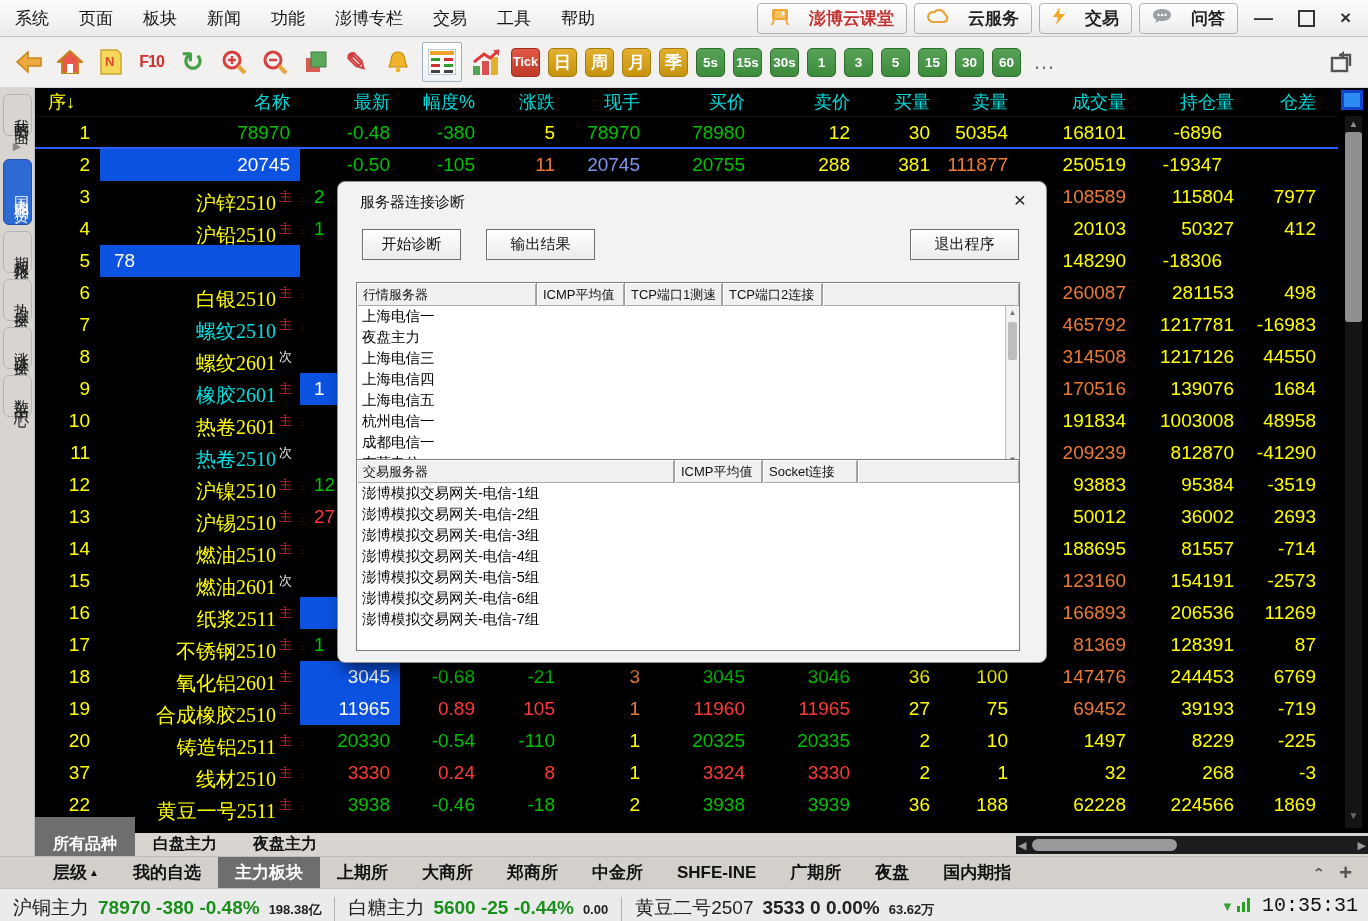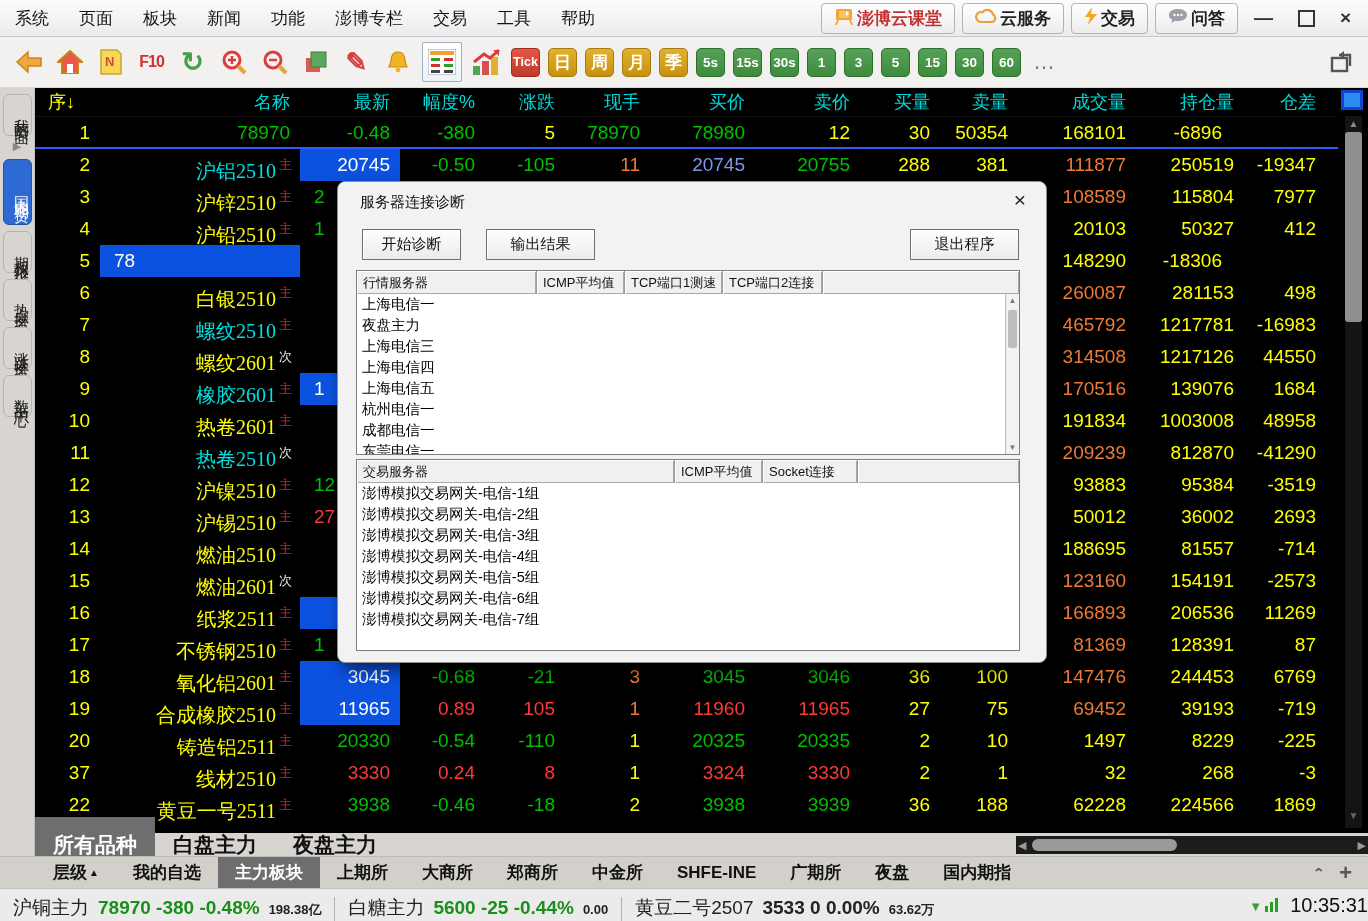--- a/index.html
+++ b/index.html
@@ -2,21 +2,21 @@
 <html><head>
 <meta charset="utf-8">
 <style>
   html,body{margin:0;padding:0}
   body{width:1368px;height:921px;position:relative;background:#000;font-family:"Liberation Sans",sans-serif;overflow:hidden}
 
   
   .menubar{position:absolute;top:0;left:0;width:1368px;height:37px;background:linear-gradient(#fcfcfc,#ebebeb);border-bottom:1px solid #c9c9c9;display:flex;align-items:center;box-sizing:border-box}
   .menu-item{font-size:17px;color:#141414;padding:0 15px;cursor:default}
   .mb-right{margin-left:auto;display:flex;align-items:center;gap:7px;padding-right:8px}
-  .app-btn{display:flex;align-items:center;gap:3px;border:1px solid #b2b2b2;border-radius:4px;background:linear-gradient(#ffffff,#ececec);height:29px;padding:0 12px;font-size:17px;color:#222;font-weight:bold}
+  .app-btn{display:flex;align-items:center;gap:19px;border:1px solid #b2b2b2;border-radius:4px;background:linear-gradient(#ffffff,#ececec);height:29px;padding:0 12px;font-size:17px;color:#222;font-weight:bold}
   .app-btn .lbl.red{color:#c23232}
   .winctl{font-size:19px;color:#333;padding:0 9px;font-weight:bold}
   .maxbox{display:inline-block;width:13px;height:13px;border:2px solid #333;margin:0 9px}
 
   
   .toolbar{position:absolute;top:37px;left:0;width:1368px;height:51px;background:#f2f1ef;border-bottom:1px solid #d8d8d8;display:flex;align-items:center;gap:8px;padding-left:12px;box-sizing:border-box}
   .tbi{width:33px;height:34px;display:flex;align-items:center;justify-content:center;font-weight:bold}
   .tbi svg{display:block}
   .f10{color:#d23030;font-size:16px;letter-spacing:-1px}
   .glyph-refresh{color:#46a046;font-size:27px}
@@ -58,21 +58,21 @@
   
   .vscroll{position:absolute;right:0;top:88px;width:30px;height:745px;background:#000}
   .vs-topbtn{position:absolute;top:2px;left:3px;width:22px;height:20px;background:#2b8bf2;border:3px solid #1144cc;box-sizing:border-box}
   .vs-track{position:absolute;top:28px;left:7px;width:17px;height:712px;background:#141414}
   .vs-up{position:absolute;top:30px;left:7px;width:17px;text-align:center;color:#8a8a8a;font-size:10px}
   .vs-thumb{position:absolute;top:44px;left:7px;width:17px;height:190px;background:#8f8f8f;border-radius:3px}
   .vs-down{position:absolute;top:722px;left:7px;width:17px;text-align:center;color:#666;font-size:10px}
 
   
   .btabs{position:absolute;left:35px;top:833px;width:1333px;height:23px;background:#d8d5d0;display:flex;align-items:center;box-sizing:border-box}
-  .btab{height:31px;display:flex;align-items:center;padding:12px 18px;font-size:21px;color:#111;font-weight:bold}
+  .btab{height:31px;display:flex;align-items:center;padding:12px 18px;font-size:16px;color:#111;font-weight:bold}
   .btab.sel{background:#6e6e6e;color:#fff}
   .hscroll{margin-left:auto;width:352px;height:18px;background:#1c1c1c;position:relative;margin-top:0}
   .hs-left{position:absolute;left:2px;top:0;color:#999;font-size:11px;line-height:18px}
   .hs-right{position:absolute;right:2px;top:0;color:#999;font-size:11px;line-height:18px}
   .hs-thumb{position:absolute;left:16px;top:3px;width:145px;height:12px;background:#9a9a9a;border-radius:6px}
 
   
   .nav{position:absolute;left:0;top:856px;width:1368px;height:32px;background:#d3d0cb;display:flex;align-items:center;padding-left:36px;box-sizing:border-box;border-top:1px solid #bcbcbc}
   .nav-item{font-size:17px;color:#111;padding:0 17px;height:32px;display:flex;align-items:center;font-weight:bold;white-space:nowrap}
   .nav-item.sel{background:#6e6e6e;color:#fff}
@@ -86,32 +86,32 @@
   .seg{display:flex;gap:9px;padding:0 13px;align-items:baseline;white-space:nowrap}
   .seg .nm{color:#222;font-size:19px}
   .seg .vals{font-size:19px;font-weight:bold}
   .vals.green{color:#1b8f1b}
   .vals.dark{color:#222}
   .seg .extra{color:#222;font-size:13px;font-weight:bold}
   .seg-div{width:1px;height:24px;background:#b3b3b3}
   .sig{margin-left:auto;display:flex;align-items:flex-end;gap:2px;padding-right:12px}
   .sig .ant{color:#3aa03a;font-size:13px;margin-right:1px;line-height:10px}
   .sig i{display:block;width:3px;background:#28a028}
-  .time{font-family:Liberation Sans, sans-serif;font-size:20px;color:#111;}
+  .time{font-family:Liberation Mono, monospace;font-size:20px;color:#111;padding-right:10px}
 
   
   .dialog{position:absolute;left:337px;top:181px;width:710px;height:482px;background:#f2f2f2;border:1px solid #8f8f8f;border-radius:8px;box-shadow:5px 7px 16px rgba(0,0,0,.55);box-sizing:border-box}
   .dlg-title{position:absolute;top:11px;left:22px;font-size:15px;color:#111}
   .dlg-close{position:absolute;top:6px;right:20px;font-size:21px;color:#222}
   .dlg-btn{position:absolute;height:29px;background:linear-gradient(#fefefe,#ebebeb);border:1px solid #6f6f6f;font-size:15px;color:#111;display:flex;align-items:center;justify-content:center;box-shadow:1px 1px 0 #fff inset}
   #btn-start{left:24px;top:47px;width:97px}
   #btn-output{left:148px;top:47px;width:107px}
   #btn-exit{right:27px;top:47px;width:107px}
   .dlg-list{position:absolute;left:18px;width:664px;background:#fff;border:1px solid #7e7e7e;box-sizing:border-box;overflow:hidden}
-  #qlist{top:88px;height:185px}
+  #qlist{top:100px;height:185px}
   #tlist{top:277px;height:192px}
   .lhead{display:flex;height:23px;background:#f0f0f0}
   .lh{padding-left:6px;display:flex;align-items:center;font-size:13px;color:#111;background:#f0f0f0;box-sizing:border-box;border-right:1px solid #9a9a9a;box-shadow:inset 1px 1px 0 #fff,inset -1px -1px 0 #a8a8a8;white-space:nowrap;overflow:hidden}
   .lh.fill{flex:1;border-right:none}
   #qlist .lh:nth-child(1){width:180px}
   #qlist .lh:nth-child(2){width:88px}
   #qlist .lh:nth-child(3){width:98px}
   #qlist .lh:nth-child(4){width:100px}
   #tlist .lh:nth-child(1){width:318px}
   #tlist .lh:nth-child(2){width:88px}
@@ -307,21 +307,20 @@
         <span class="td cg">78970</span>
         <span class="td cg">78980</span>
         <span class="td cy">12</span>
         <span class="td cy">30</span>
         <span class="td cy">50354</span>
         <span class="td cy">168101</span>
         <span class="td cy">-6896</span>
       </div>
       <div class="trow">
         <span class="td seq">2</span>
-        <span class="td name"><span class="nc-c">沪铝2510</span><span class="mk mk-z">主</span></span>
         <span class="td cw sel">20745</span>
         <span class="td cg">-0.50</span>
         <span class="td cg">-105</span>
         <span class="td co">11</span>
         <span class="td clb">20745</span>
         <span class="td cg">20755</span>
         <span class="td cy">288</span>
         <span class="td cy">381</span>
         <span class="td co">111877</span>
         <span class="td cy">250519</span>

